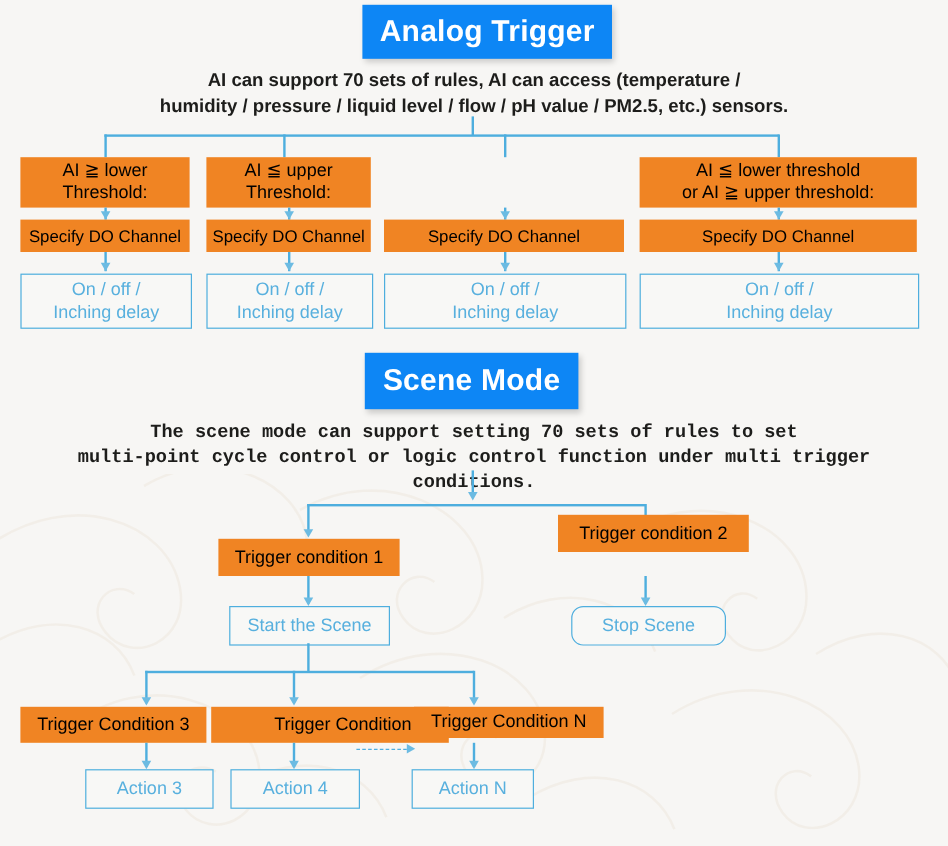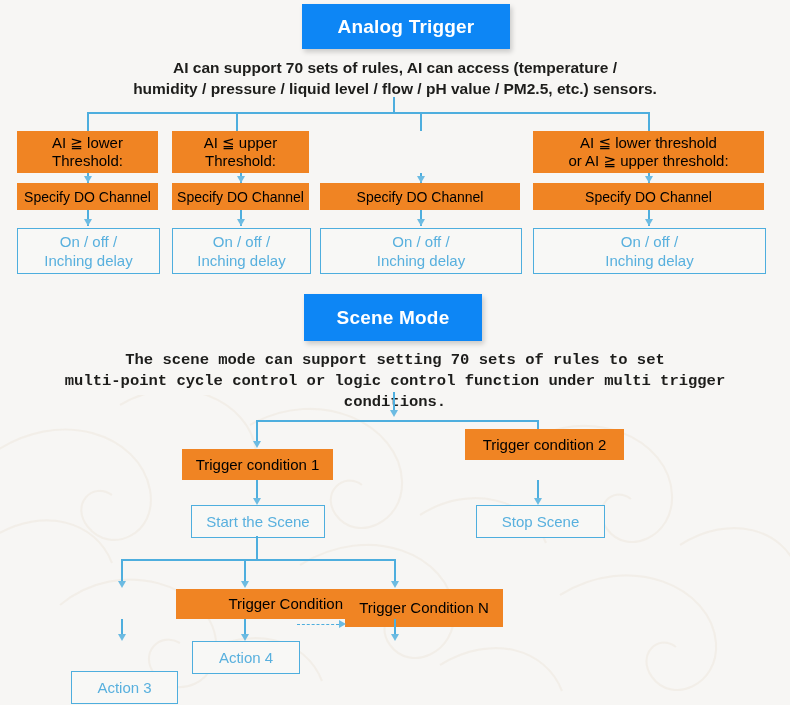--- a/index.html
+++ b/index.html
@@ -17,21 +17,21 @@
   }
   
   #watermark{
     position:absolute;left:0;top:395px;width:790px;height:310px;
     opacity:.55;pointer-events:none;
   }
   .hdr-badge{
     position:absolute;
     background:#0d86f5;
     color:#ffffff;
-    font-size:19px;
+    font-size:25px;
     font-weight:bold;
     letter-spacing:.2px;
     display:flex;align-items:center;justify-content:center;
     box-shadow:2px 3px 5px rgba(0,0,0,.18);
   }
   .desc{
     position:absolute;
     text-align:center;
     color:#1d1d1b;
     font-size:15.5px;
@@ -166,40 +166,42 @@
   <div class="arrow" style="left:533.5px;top:441px;"></div>
 
   <div class="obox" style="left:182px;top:449px;width:151px;height:31px;">Trigger condition 1</div>
   <div class="vline" style="left:256px;top:480px;height:23px;"></div>
   <div class="arrow" style="left:252.5px;top:498px;"></div>
   <div class="bbox" style="left:191px;top:505px;width:132px;height:31px;">Start the Scene</div>
 
   <div class="obox" style="left:465px;top:429px;width:159px;height:31px;">Trigger condition 2</div>
   <div class="vline" style="left:537px;top:480px;height:23px;"></div>
   <div class="arrow" style="left:533.5px;top:498px;"></div>
-  <div class="bbox" style="left:476px;top:505px;width:127px;height:31px;">Stop Scene</div>
+  <div class="bbox" style="left:476px;top:505px;width:127px;height:31px;border-radius:10px;">Stop Scene</div>
 
   <div class="vline" style="left:256px;top:536px;height:24px;"></div>
   <div class="hline" style="left:121px;top:559px;width:274px;"></div>
   <div class="vline" style="left:121px;top:559px;height:27px;"></div>
   <div class="arrow" style="left:117.5px;top:581px;"></div>
   <div class="vline" style="left:244px;top:559px;height:27px;"></div>
   <div class="arrow" style="left:240.5px;top:581px;"></div>
   <div class="vline" style="left:394px;top:559px;height:27px;"></div>
   <div class="arrow" style="left:390.5px;top:581px;"></div>
 
+  <div class="obox" style="left:17px;top:589px;width:155px;height:30px;">Trigger Condition 3</div>
   <div class="obox" style="left:176px;top:589px;width:164px;height:30px;padding-left:34px;">Trigger Condition 4</div>
-  <div class="obox" style="left:345px;top:589px;width:158px;height:38px;">Trigger Condition N</div>
+  <div class="obox" style="left:345px;top:589px;width:158px;height:26px;">Trigger Condition N</div>
 
   <div class="dashline" style="left:297px;top:624px;width:42px;"></div>
   <div class="darrow" style="left:339px;top:620px;"></div>
 
   <div class="vline" style="left:121px;top:619px;height:20px;"></div>
   <div class="arrow" style="left:117.5px;top:634px;"></div>
   <div class="vline" style="left:244px;top:619px;height:20px;"></div>
   <div class="arrow" style="left:240.5px;top:634px;"></div>
   <div class="vline" style="left:394px;top:619px;height:20px;"></div>
   <div class="arrow" style="left:390.5px;top:634px;"></div>
 
-  <div class="bbox" style="left:71px;top:641px;width:105px;height:31px;margin-top:30px;">Action 3</div>
+  <div class="bbox" style="left:71px;top:641px;width:105px;height:31px;">Action 3</div>
   <div class="bbox" style="left:192px;top:641px;width:106px;height:31px;">Action 4</div>
+  <div class="bbox" style="left:343px;top:641px;width:100px;height:31px;">Action N</div>
 
 </div>
 
 </body></html>

